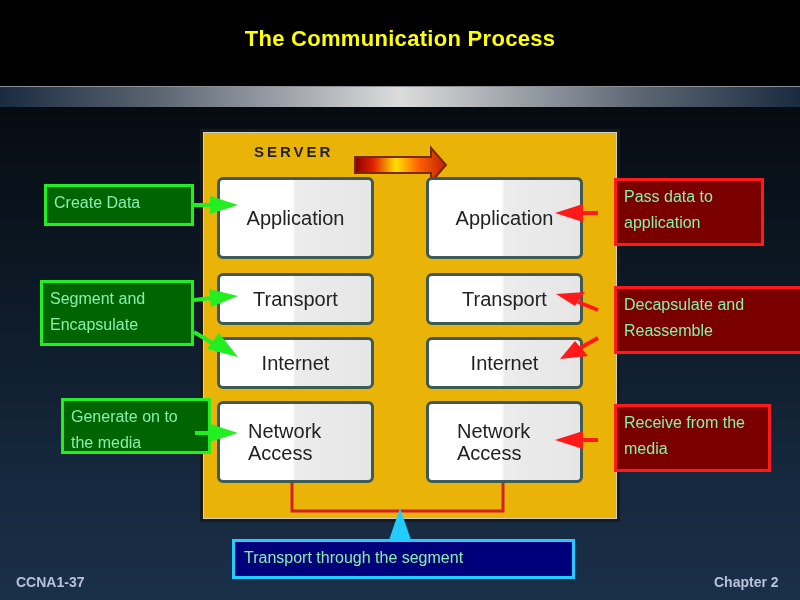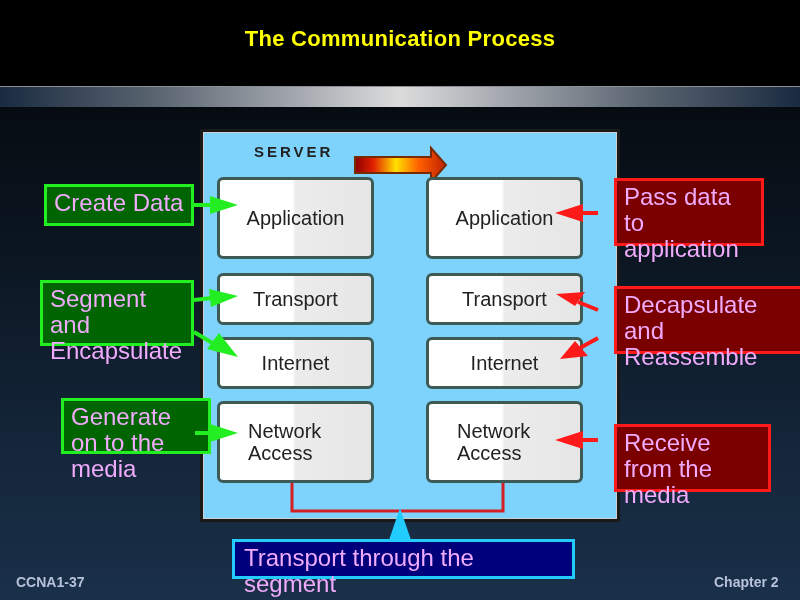--- a/index.html
+++ b/index.html
@@ -17,38 +17,38 @@
     position: absolute; left: 0; top: 26px; width: 800px; text-align: center;
     color: #ffff00; font-size: 22px; font-weight: bold; letter-spacing: 0.3px;
   }
   .title-bar {
     position: absolute; left: 0; top: 86px; width: 800px; height: 21px;
     background: linear-gradient(90deg, #1a2b40 0%, #5c6672 20%, #a8acb2 38%, #dcdcdc 50%, #a8acb2 62%, #5c6672 80%, #1a2b40 100%);
     border-top: 1px solid #8c9096;
   }
   .panel {
     position: absolute; left: 200px; top: 129px; width: 420px; height: 393px;
-    background: #7dd3fc; border: 3px solid #1a1a1a;
+    background: #eab308; border: 3px solid #1a1a1a;
     box-shadow: inset 0 0 0 1px #cfcfcf;
   }
   .col-label {
     position: absolute; top: 11px; font-size: 15px; font-weight: bold; color: #222;
     letter-spacing: 3px;
   }
   .layer {
     position: absolute; width: 157px;
     border: 3px solid #3e5a55; border-radius: 6px;
     background: linear-gradient(90deg, #ffffff 0%, #ffffff 48%, #ececec 50%, #e6e6e6 100%);
     display: flex; align-items: center; justify-content: center; 
     font-size: 20px; color: #222; line-height: 22px;
   }
   .big-arrow { position: absolute; left: 150px; top: 13px; }
   .segment-line { position: absolute; left: 0; top: 0; }
   .callout {
-    position: absolute; color: #f0abfc; font-size: 24px; line-height: 26px;
+    position: absolute; color: #86efac; font-size: 16px; line-height: 26px;
     padding: 3px 7px;
   }
   .callout.green { background: #006400; border: 3px solid #22ee22; }
   .callout.red { background: #7a0000; border: 3px solid #ff1a1a; margin-left: 16px; }
   .callout.blue { background: #00007a; border: 3px solid #22ccff; }
   .arrows { position: absolute; left: 0; top: 0; width: 800px; height: 600px; pointer-events: none; }
   .footer { position: absolute; top: 574px; font-size: 14px; color: #b8c2dc; font-weight: bold; }
 </style>
 </head>
 <body>
@@ -87,21 +87,21 @@
     <polyline points="89,351 89,379 300,379 300,351" fill="none" stroke="#d42020" stroke-width="3"></polyline>
   </svg>
 </div>
 
 <div class="callout green" style="left:44px; top:184px; width:150px; height:42px;">Create Data</div>
 <div class="callout green" style="left:40px; top:280px; width:154px; height:66px;">Segment and Encapsulate</div>
 <div class="callout green" style="left:61px; top:398px; width:150px; height:56px;">Generate on to the media</div>
 
 <div class="callout red" style="left:598px; top:178px; width:150px; height:68px;">Pass data to application</div>
 <div class="callout red" style="left:598px; top:286px; width:190px; height:68px;">Decapsulate and Reassemble</div>
-<div class="callout red" style="left:598px; top:424px; width:157px; height:68px;">Receive from the media</div>
+<div class="callout red" style="left:598px; top:404px; width:157px; height:68px;">Receive from the media</div>
 
 <div class="callout blue" style="left:232px; top:539px; width:343px; height:40px; padding-left:9px;">Transport through the segment</div>
 
 <svg class="arrows" width="800" height="600">
 
   <g fill="#22ee22" stroke="#22ee22" stroke-width="4">
     <line x1="194" y1="205" x2="212" y2="205"></line>
     <polygon points="210,196 238,205 210,214" stroke="none"></polygon>
   </g>
   <g fill="#22ee22" stroke="#22ee22" stroke-width="4">

